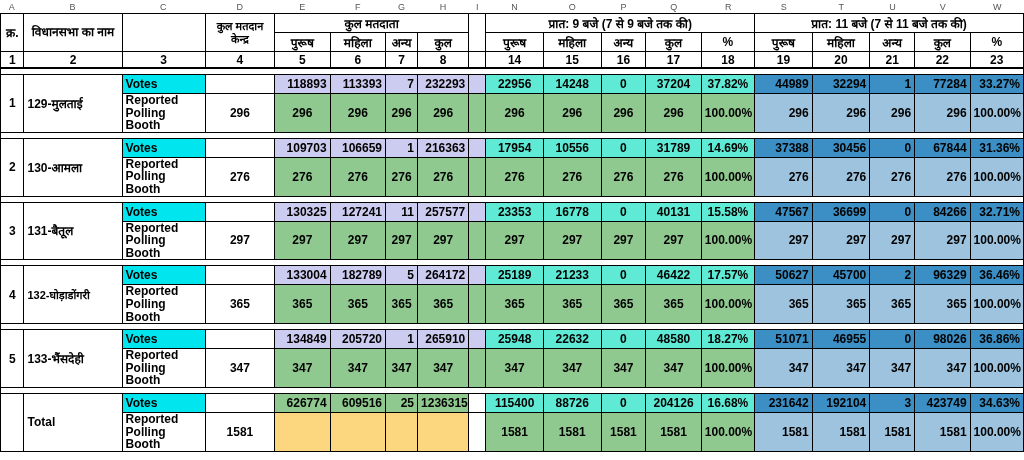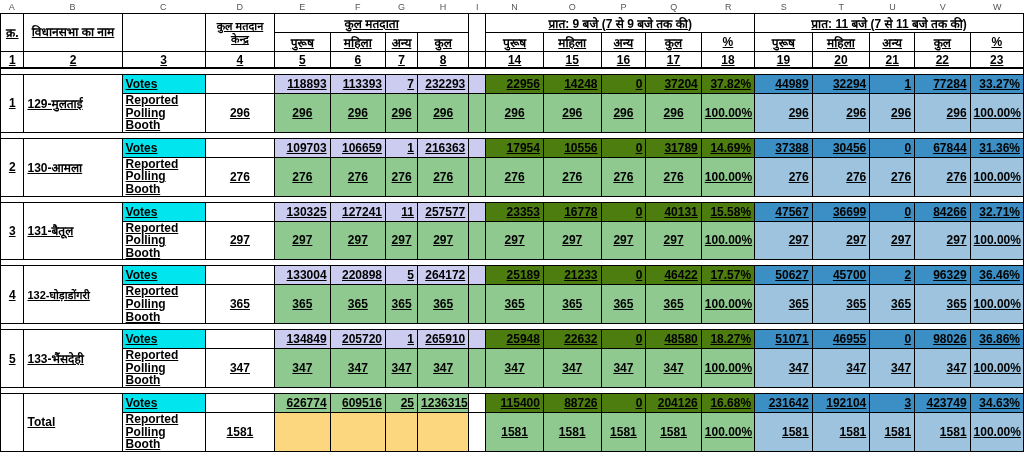--- a/index.html
+++ b/index.html
@@ -16,41 +16,41 @@
   
   .colhdr-row td{
     background:#ffffff;
     color:#555;
     font-size:9px;
     text-align:center;
     height:11px;
     border:none;
     font-family:"Liberation Sans", sans-serif;
   }
-  .grid{border-collapse:collapse;text-decoration:underline;}
+  .grid{border-collapse:collapse;}
   .grid td{
     border:1px solid #000;
     padding:0 3px;
     vertical-align:middle;
     height:18px;
     font-size:12px;
     overflow:hidden;
     white-space:nowrap;
   }
   .ctr{text-align:center;}
   .lft{text-align:left;}
   .b{font-weight:bold;}
   .hdr{background:#ffffff;font-weight:bold;text-align:center;}
   .numrow td{font-weight:bold;text-align:center;height:15px;font-size:12px;}
   .votes{background:#00e5ee;font-weight:bold;text-align:left;margin-top:28px;}
   .lav{background:#ccccf0;font-weight:bold;text-align:right;}
   .lav2{background:#ccccf0;}
   .green{background:#8fc98f;font-weight:bold;text-align:right;}
   .green-ctr{background:#8fc98f;font-weight:bold;text-align:center;}
-  .cream{background:#4d7c0f;font-weight:bold;text-align:right;}
+  .cream{background:#5eead4;font-weight:bold;text-align:center;}
   .blue{background:#3b8fc4;font-weight:bold;text-align:right;color:#000000;}
   .bluel{background:#9dc3de;font-weight:bold;text-align:right;}
   .gold{background:#fcd77f;font-weight:bold;text-align:right;}
   .white{background:#ffffff;}
   .thickb{border-bottom:2px solid #000 !important;}
   .sep td{height:5px;border-left:1px solid #000;border-right:1px solid #000;background:#fff;}
   .grp-title{font-weight:bold;text-align:center;font-size:13px;}
   .small{font-size:11px;margin-top:28px;}
 </style>
 </head>
@@ -312,21 +312,21 @@
 
     <tr class="sep">
           <td colspan="19"></td>
         </tr>
     <tr>
       <td class="ctr b" rowspan="2">4</td>
       <td class="lft b" rowspan="2" style="font-size:11px">132-घोड़ाडोंगरी</td>
       <td class="votes">Votes</td>
       <td class="white"></td>
       <td class="lav">133004</td>
-      <td class="lav">220898</td>
+      <td class="lav">182789</td>
       <td class="lav">5</td>
       <td class="lav">264172</td>
       <td class="lav2"></td>
       <td class="cream">25189</td>
       <td class="cream">21233</td>
       <td class="cream">0</td>
       <td class="cream">46422</td>
       <td class="cream">17.57%</td>
       <td class="blue">50627</td>
       <td class="blue">45700</td>

